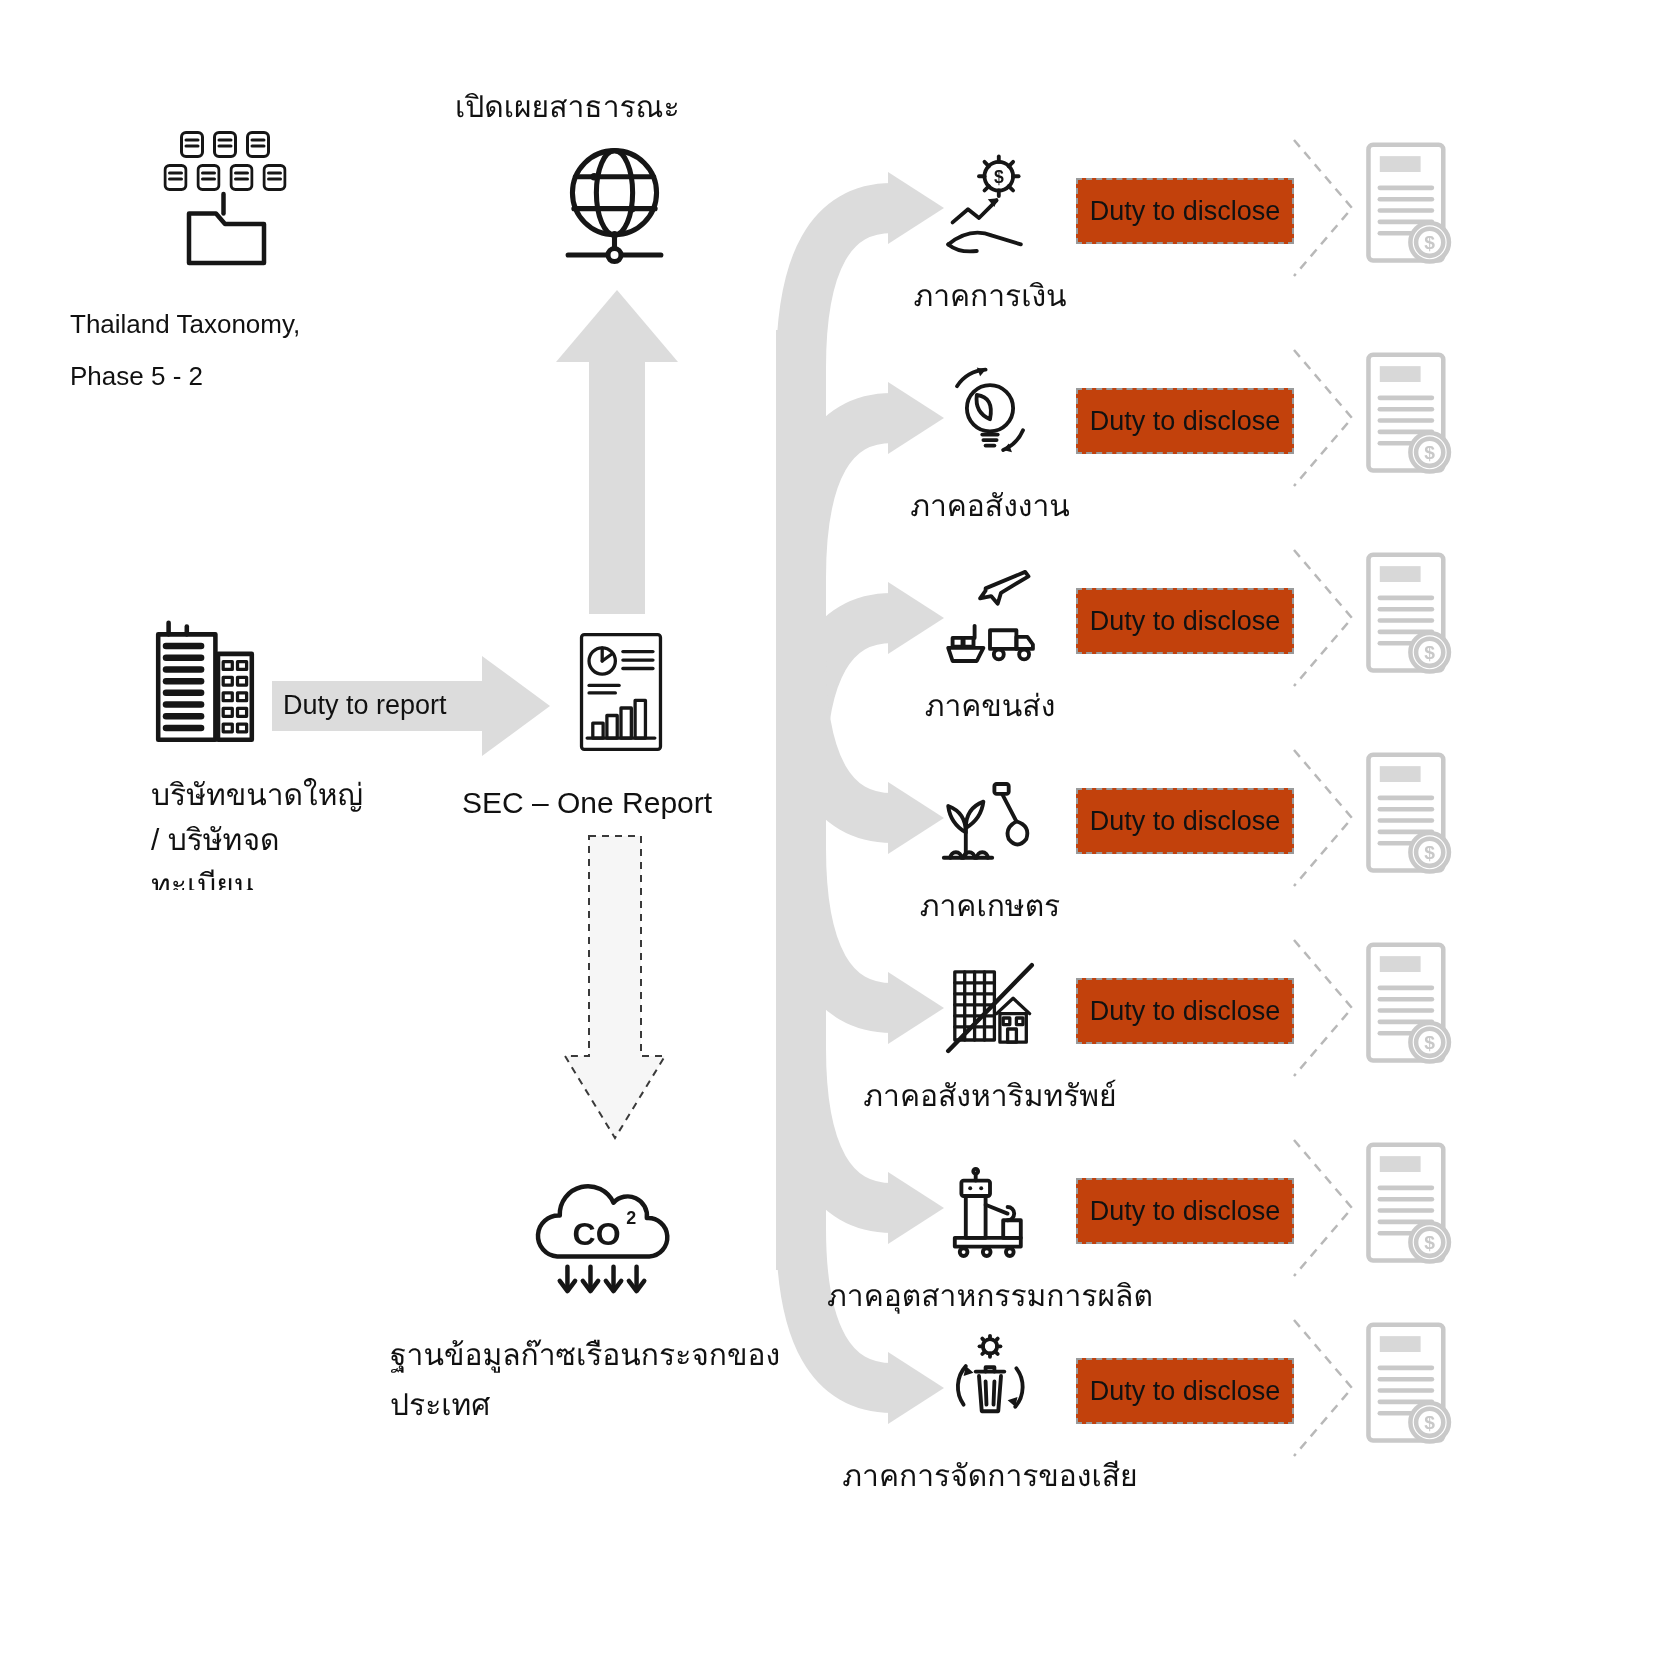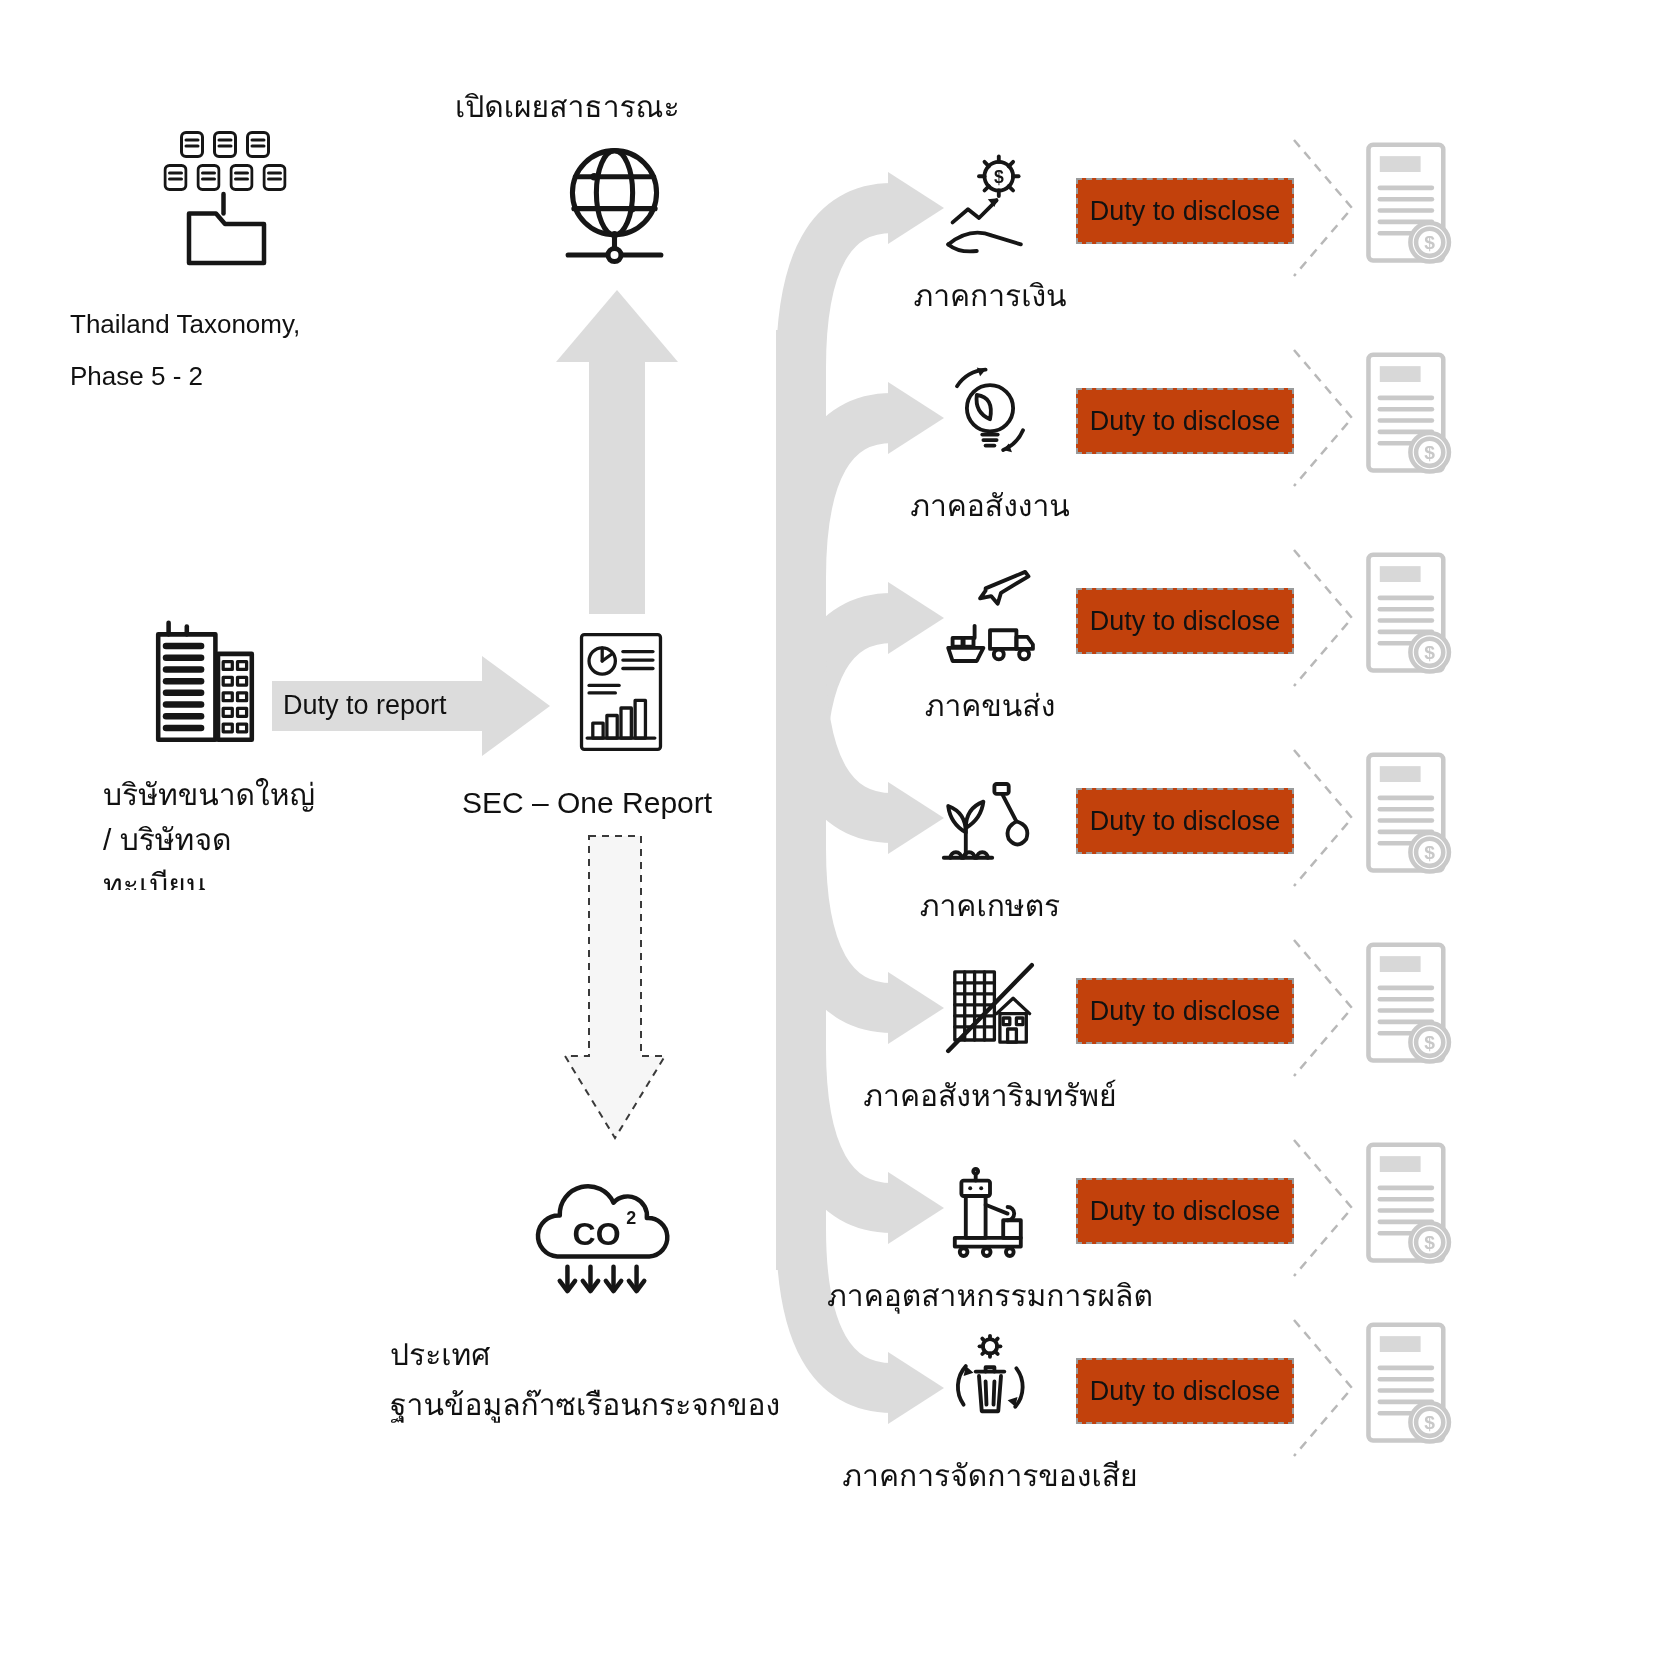--- a/index.html
+++ b/index.html
@@ -11,21 +11,21 @@
   svg.icon{width:100%;height:100%;display:block;}
   .node-label{font-size:30px;line-height:45px;}
   .small-label{font-size:27px;}
   .sector-row{position:absolute;left:900px;width:610px;height:200px;}
   .sector-icon{position:absolute;left:35px;top:2px;width:110px;height:110px;}
   .sector-label{position:absolute;left:-90px;top:122px;width:360px;text-align:center;font-size:30px;}
   .duty-box{position:absolute;left:176px;top:28px;width:214px;height:62px;
             border:2.5px dashed #9a9a9a;display:flex;align-items:center;justify-content:center;background:#c2410c;}
   .duty-text{font-size:27px;}
   .doc-icon{position:absolute;left:450px;top:-12px;width:114px;height:136px;}
-  .clip{overflow:hidden;}
+  .clip{overflow:hidden;margin-left:48px;}
 </style>
 </head>
 <body>
 
 <svg width="0" height="0" style="position:absolute" aria-hidden="true">
   <symbol id="mini-doc" viewBox="0 0 16 18">
     <g stroke="#161616" stroke-width="2" fill="#fff" stroke-linecap="round" stroke-linejoin="round">
       <rect x="1" y="1" width="14" height="16" rx="3"></rect>
       <line x1="4" y1="6" x2="12" y2="6"></line>
       <line x1="4" y1="10" x2="12" y2="10"></line>
@@ -195,22 +195,22 @@
         <polyline points="32,85 38,93 44,85"></polyline>
       <line x1="56" y1="74" x2="56" y2="92"></line>
         <polyline points="50,85 56,93 62,85"></polyline>
       <line x1="74" y1="74" x2="74" y2="92"></line>
         <polyline points="68,85 74,93 80,85"></polyline>
       <line x1="92" y1="74" x2="92" y2="92"></line>
         <polyline points="86,85 92,93 98,85"></polyline>
     </svg>
   </div>
   <div class="abs lbl node-label" style="left:390px;top:1330px;width:400px;line-height:50px">
+    <div>ฐานข้อมูลก๊าซเรือนกระจกของ</div>
     <div>ประเทศ</div>
-    <div>ฐานข้อมูลก๊าซเรือนกระจกของ</div>
   </div>
 
   <div class="sector-row" style="top:150px">
     <div class="sector-icon">
       <svg class="icon" viewBox="0 0 100 100" stroke="#161616" fill="none" stroke-width="3.5" stroke-linecap="round" stroke-linejoin="round">
         <circle cx="58" cy="22" r="13"></circle>
         <line x1="71" y1="22" x2="76" y2="22"></line>
           <line x1="45" y1="22" x2="40" y2="22"></line>
         <line x1="58" y1="9" x2="58" y2="4"></line>
           <line x1="58" y1="35" x2="58" y2="40"></line>

